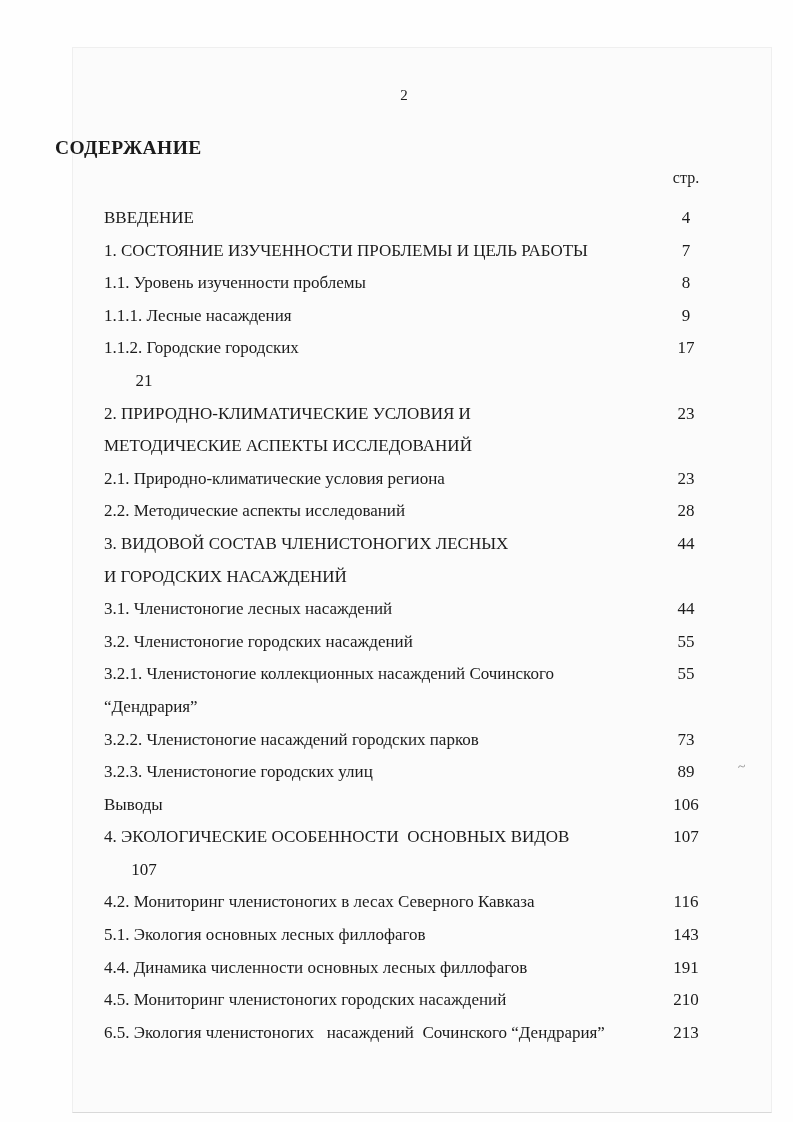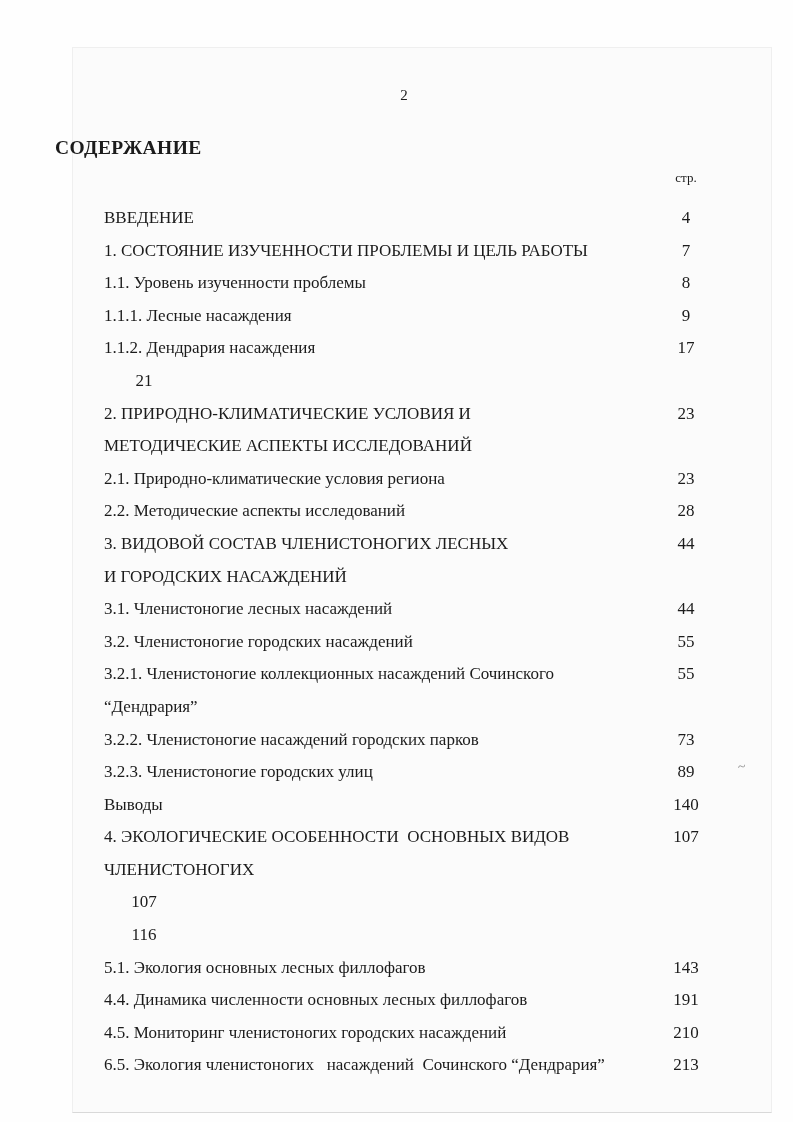--- a/index.html
+++ b/index.html
@@ -47,21 +47,21 @@
   }
   .flex-row {
     display: flex;
     align-items: flex-start;
     padding-left: 31px;
     padding-right: 45px;
   }
   .header-row {
     margin-top: 2px;
     line-height: 32px;
-    font-size: 13px;
+    font-size: 16px;
   }
   .toc-rows {
     margin-top: 8px;
   }
   .toc-row {
     font-size: 17px;
     line-height: 32.6px;
   }
   .toc-text {
     flex: 1;
@@ -124,21 +124,21 @@
 
   <div class="flex-row toc-row">
     <div class="toc-text">
             <div class="toc-line">1.1.1. Лесные насаждения</div>
           </div>
     <div class="col-pages">9</div>
   </div>
 
   <div class="flex-row toc-row">
     <div class="toc-text">
-            <div class="toc-line">1.1.2. Дендрария насаждения</div>
+            <div class="toc-line">1.1.2. Городские городских</div>
           </div>
     <div class="col-pages">17</div>
   </div>
 
   <div class="flex-row toc-row">
     <div class="col-pages">21</div>
   </div>
 
   <div class="flex-row toc-row">
     <div class="toc-text">
@@ -203,36 +203,38 @@
     <div class="toc-text">
             <div class="toc-line">3.2.3. Членистоногие городских улиц</div>
           </div>
     <div class="col-pages">89</div>
   </div>
 
   <div class="flex-row toc-row">
     <div class="toc-text">
             <div class="toc-line">Выводы</div>
           </div>
-    <div class="col-pages">140</div>
+    <div class="col-pages">106</div>
   </div>
 
   <div class="flex-row toc-row">
     <div class="toc-text">
             <div class="toc-line">4. ЭКОЛОГИЧЕСКИЕ ОСОБЕННОСТИ  ОСНОВНЫХ ВИДОВ</div>
-            <div class="toc-line">ЧЛЕНИСТОНОГИХ</div>
           </div>
     <div class="col-pages">107</div>
   </div>
 
   <div class="flex-row toc-row">
     <div class="col-pages">107</div>
   </div>
 
   <div class="flex-row toc-row">
+    <div class="toc-text">
+            <div class="toc-line">4.2. Мониторинг членистоногих в лесах Северного Кавказа</div>
+          </div>
     <div class="col-pages">116</div>
   </div>
 
   <div class="flex-row toc-row">
     <div class="toc-text">
             <div class="toc-line">5.1. Экология основных лесных филлофагов</div>
           </div>
     <div class="col-pages">143</div>
   </div>
 

